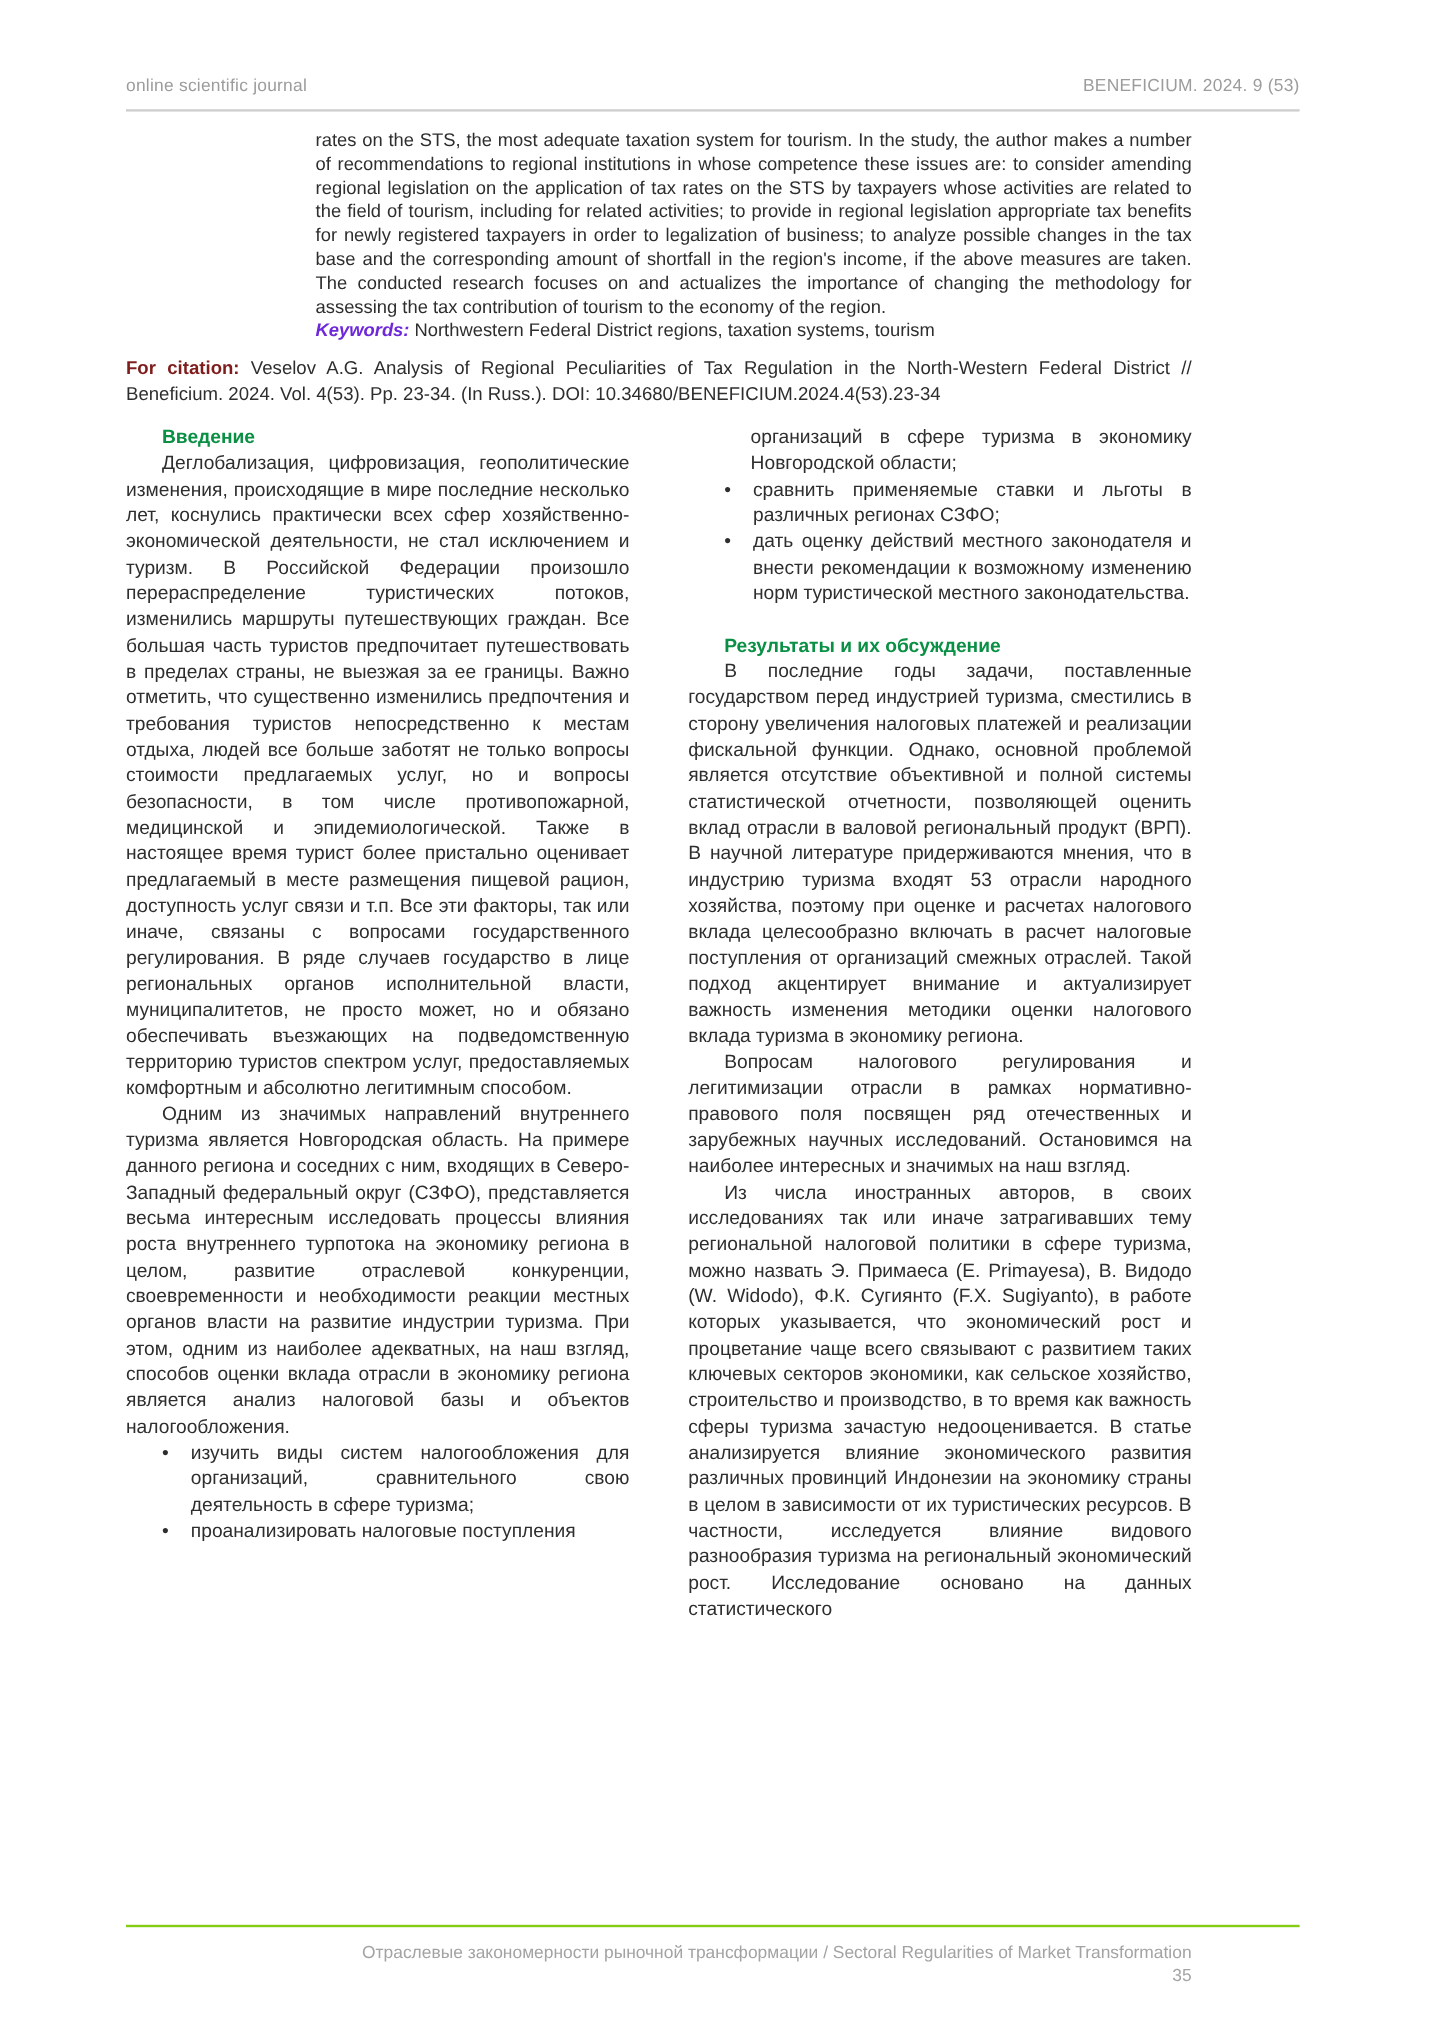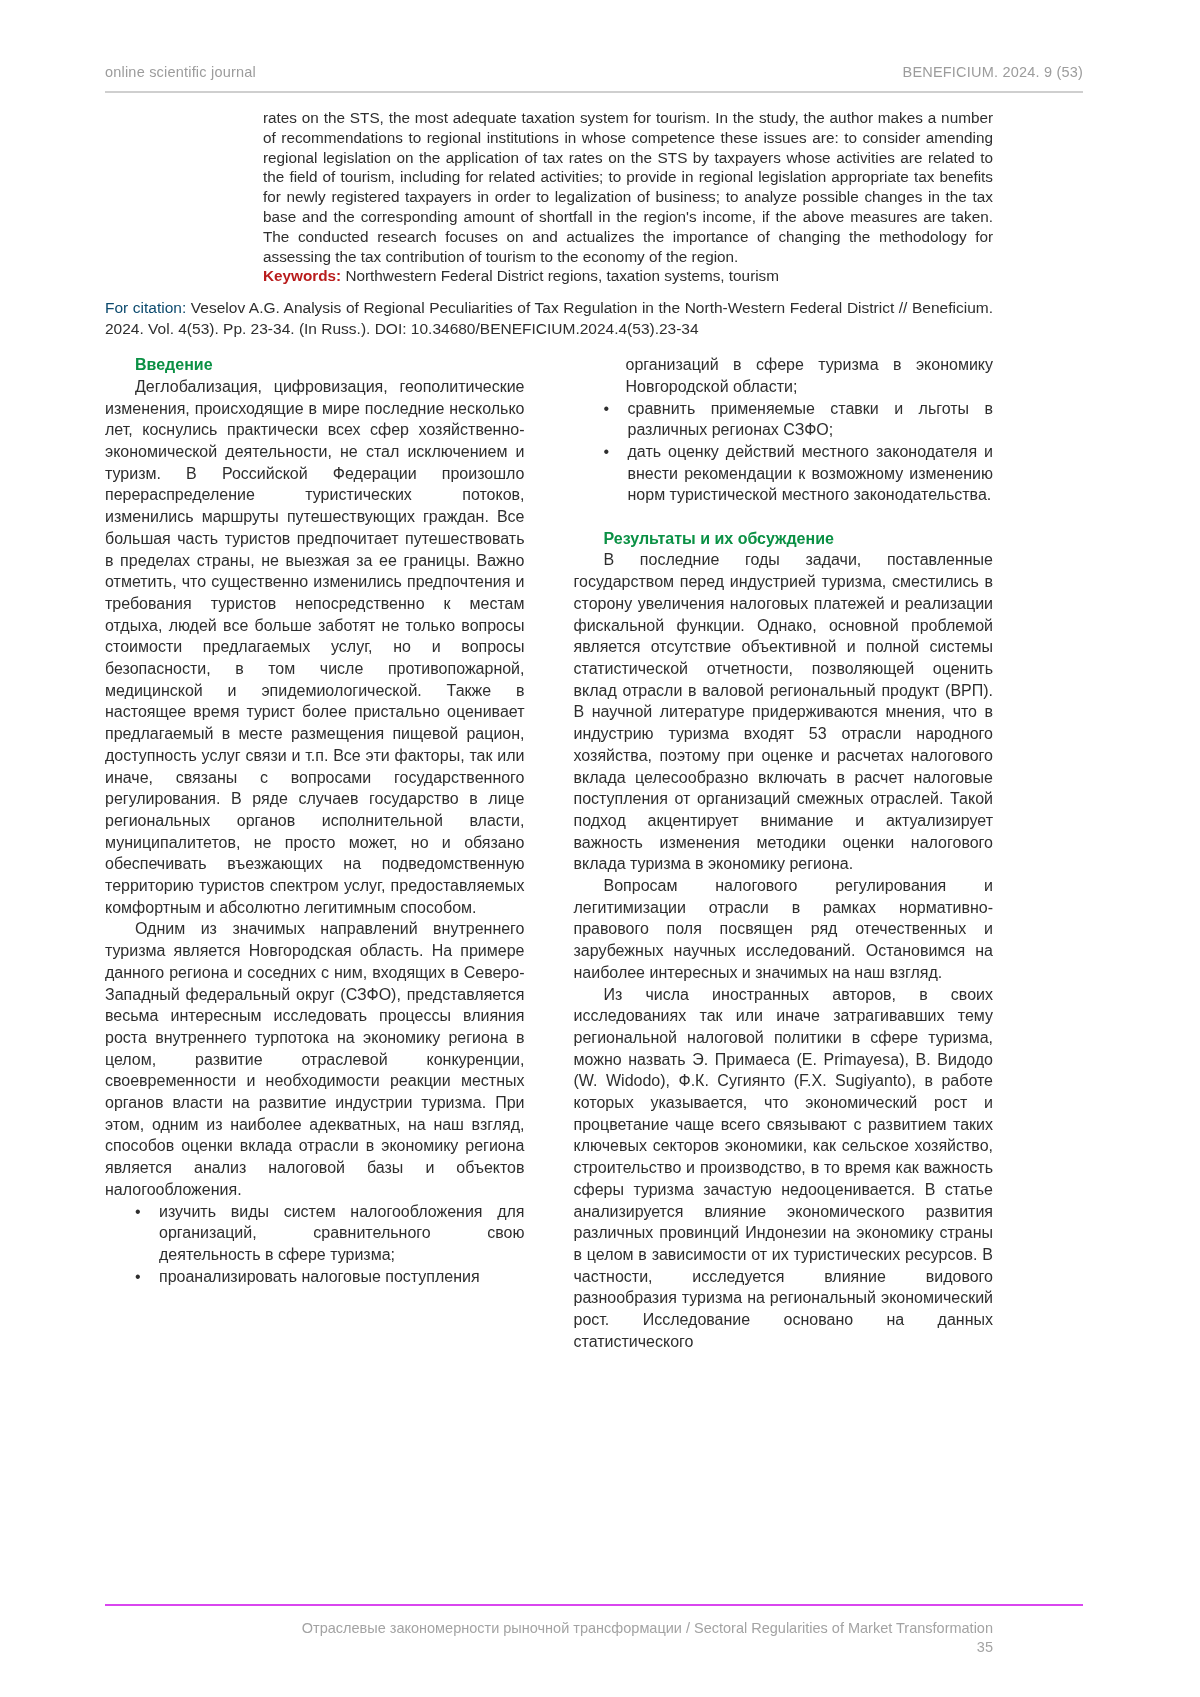--- a/index.html
+++ b/index.html
@@ -27,29 +27,29 @@
     letter-spacing: 0.2px;
   }
   
   .abstract {
     margin: 15px 195px 0 263px; 
     font-size: 15.3px;
     line-height: 19.8px;
     text-align: justify;
   }
   .abstract p { margin: 0; }
-  .abstract .bold-label { font-weight: bold; color: #b91c1c; }
+  .abstract .bold-label { font-weight: bold; color: #6d28d9; font-style: italic; }
   
   .citation {
     margin: 11px 195px 0 105px; 
     font-size: 15.5px;
     line-height: 21px;
     text-align: justify;
   }
-  .citation .bold-label { font-weight: normal; color: #0c4a6e; }
+  .citation .bold-label { font-weight: bold; color: #7f1d1d; }
   
   .columns {
     margin: 15px 195px 0 105px;
     display: flex;
     gap: 49px;
     font-size: 16px;
     line-height: 21.7px;
   }
   .col { width: 432px; }
   .col p { margin: 0; text-align: justify; }
@@ -77,21 +77,21 @@
   .bullet-cont {
     padding-left: 52px;
     text-align: justify;
   }
   
   .page-footer {
     position: absolute;
     left: 105px;
     right: 105px;
     bottom: 40px;
-    border-top: 2px solid #d946ef;
+    border-top: 2px solid #84cc16;
     padding-top: 13px;
   }
   .footer-text, .footer-page {
     text-align: right;
     margin-right: 90px;
     font-size: 14.5px;
     color: #a3a3a3;
     line-height: 19px;
   }
 </style>

